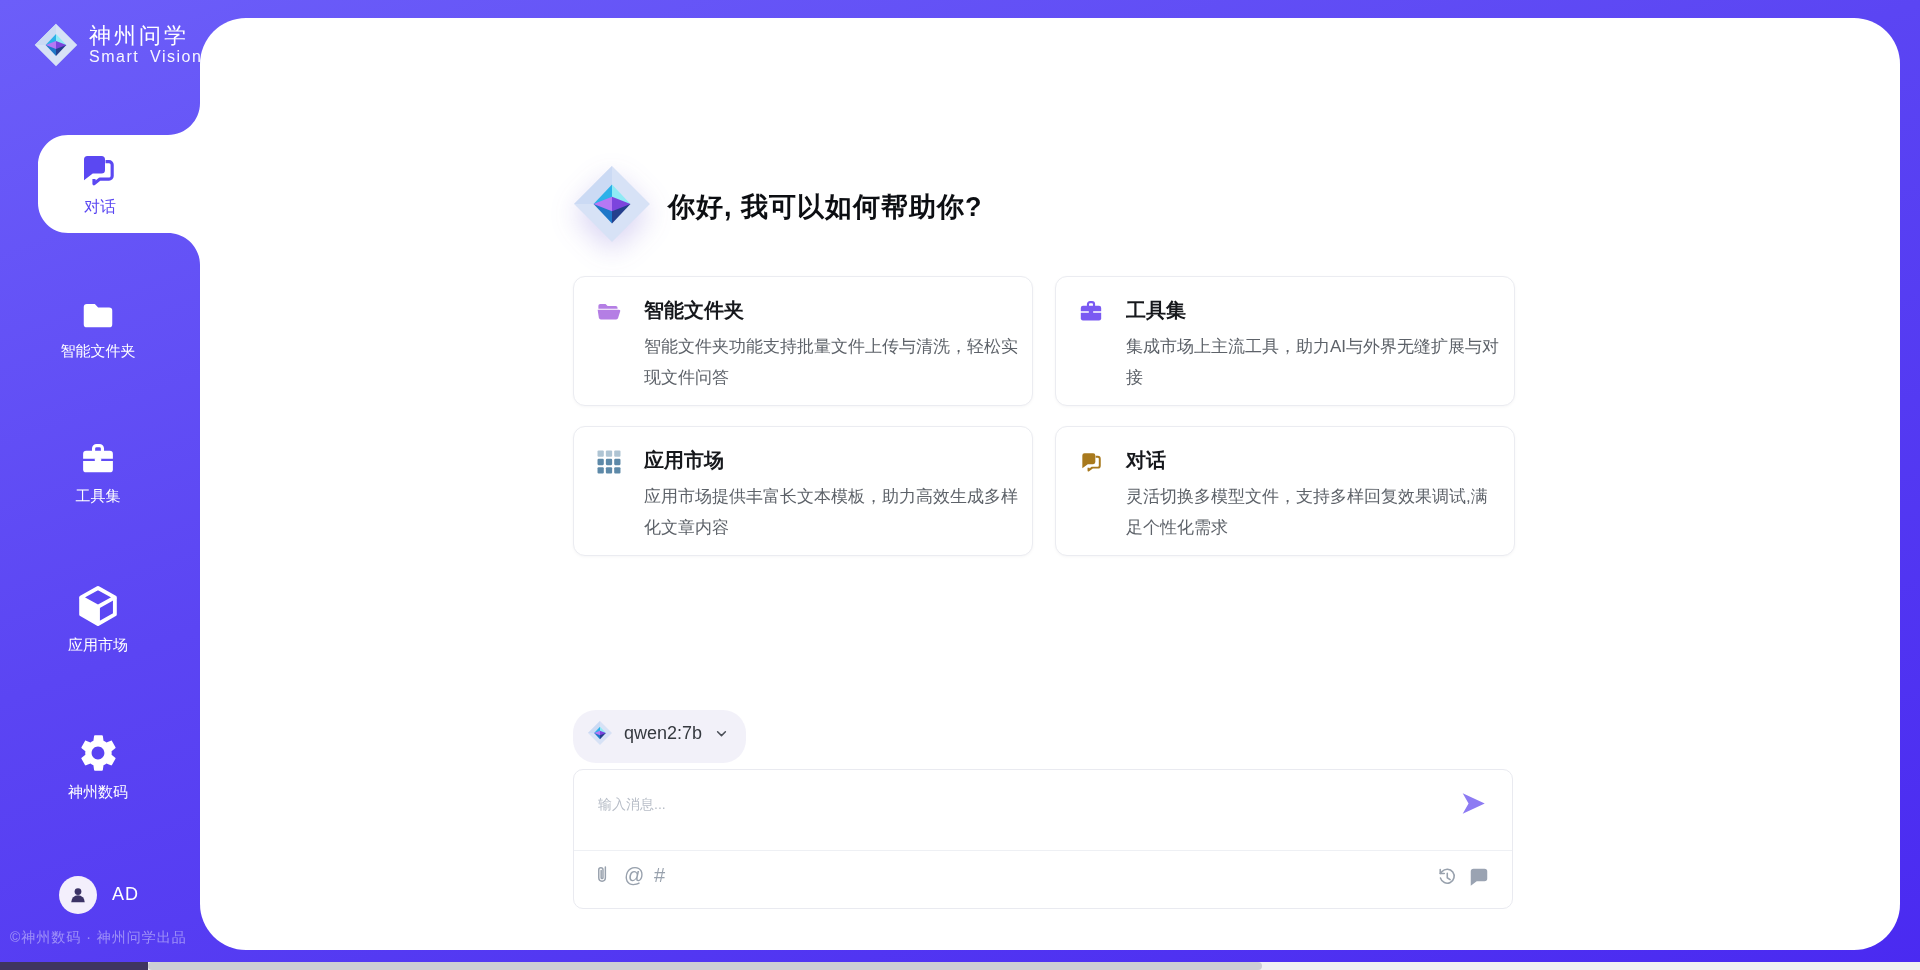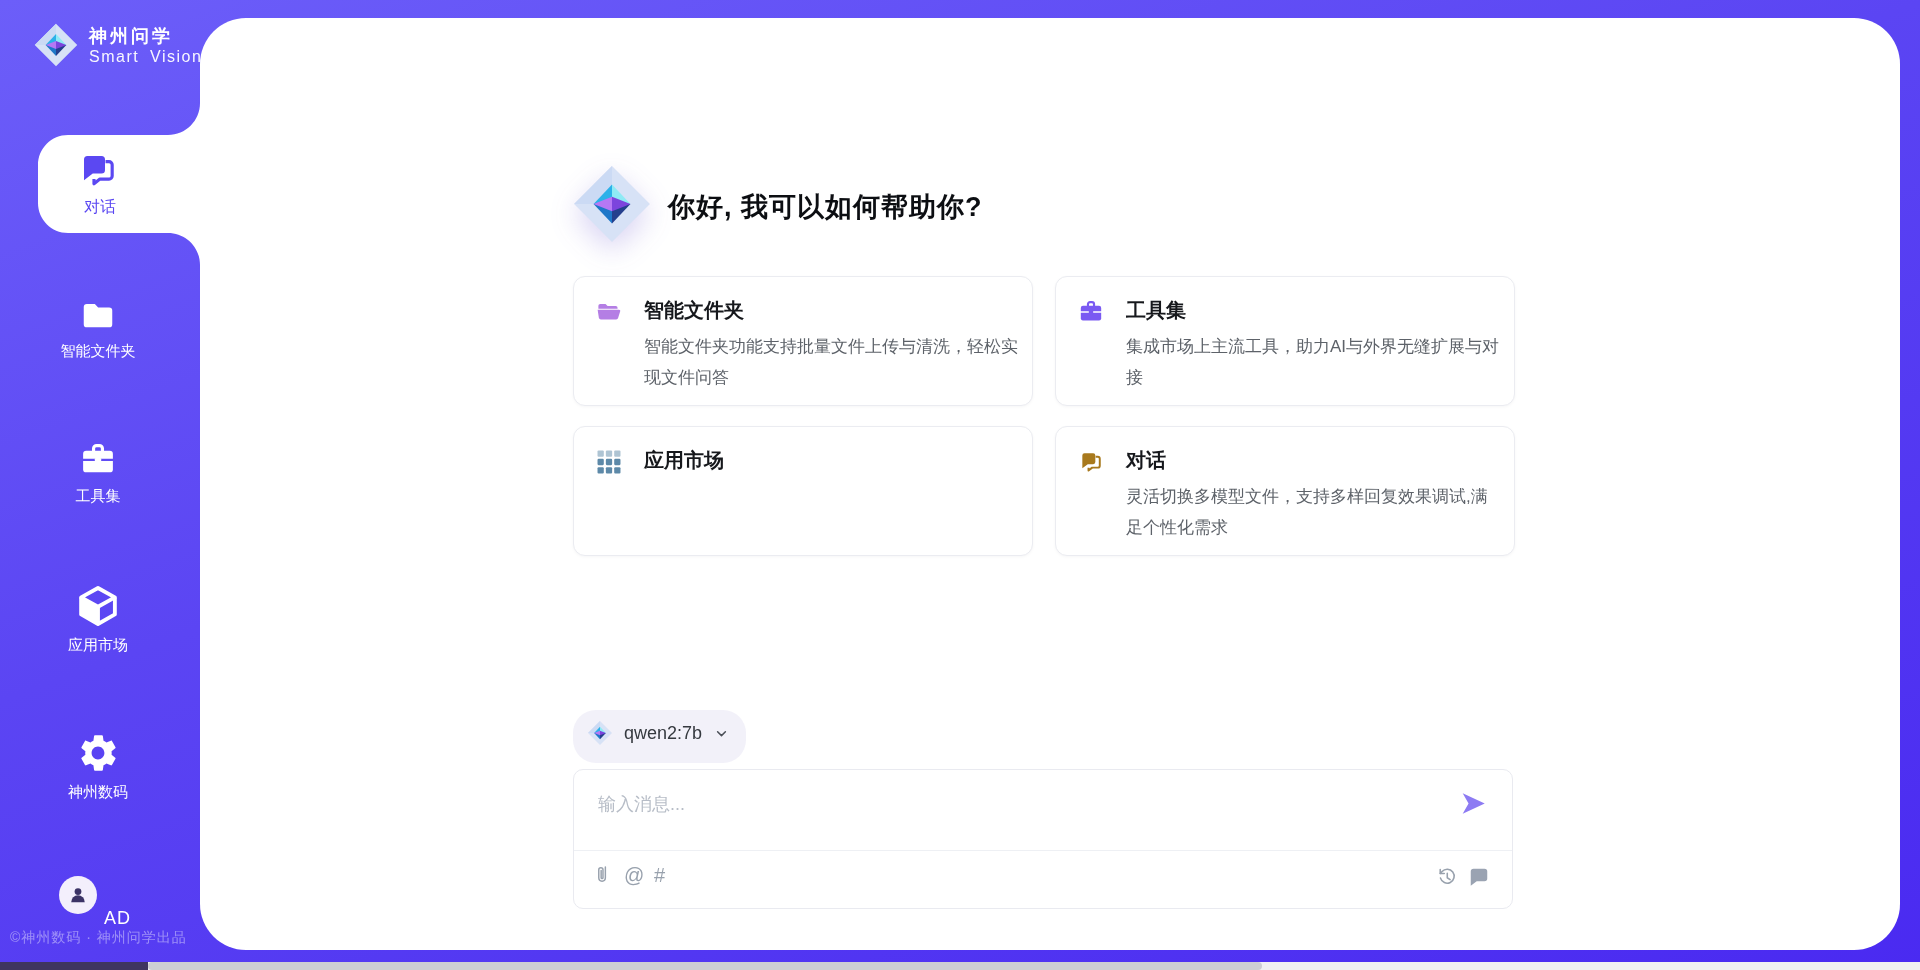--- a/index.html
+++ b/index.html
@@ -4,51 +4,51 @@
 <style>
   html,body{margin:0;padding:0;background:#4a2af1;}
   #app{position:relative;width:1920px;height:970px;overflow:hidden;
        background:linear-gradient(160deg,#6c5ef9 0%,#5b45f3 42%,#4a2af1 100%);
        font-family:"Liberation Sans","DejaVu Sans",sans-serif;}
   .abs{position:absolute;}
   
   .panel{left:200px;top:18px;width:1700px;height:932px;background:#ffffff;border-radius:46px;}
   
   .brand{left:33px;top:22px;display:flex;align-items:center;gap:10px;color:#fff;}
-  .brand-name{font-size:18px;font-weight:bold;letter-spacing:3px;line-height:24px;}
+  .brand-name{font-size:22px;font-weight:normal;letter-spacing:3px;line-height:24px;}
   .brand-sub{font-size:16px;letter-spacing:1.5px;word-spacing:5px;opacity:.95;}
   
   .bump-svg{left:38px;top:103px;}
   .bump-icon{left:77px;top:149px;color:#5b48f2;}
   .bump-label{left:38px;top:197px;width:124px;text-align:center;color:#5b48f2;font-size:16px;}
   .nav-item{left:0;width:196px;text-align:center;color:#fff;cursor:pointer;}
   .nav-item .lbl{font-size:15px;margin-top:8px;}
   
   .avatar{left:59px;top:876px;width:38px;height:38px;border-radius:50%;background:#f3effc;
           display:flex;align-items:center;justify-content:center;}
-  .user-initials{left:104px;top:884px;color:#fff;font-size:18px;letter-spacing:1px;margin-top:24px;}
+  .user-initials{left:112px;top:884px;color:#fff;font-size:18px;letter-spacing:1px;}
   .copyright{left:10px;top:929px;color:rgba(255,255,255,.42);font-size:14px;letter-spacing:1px;}
   
   .hero-logo{left:571px;top:163px;filter:drop-shadow(0 10px 14px rgba(80,60,200,.22));}
   .greeting{left:668px;top:189px;font-size:27px;font-weight:bold;color:#0c0e12;letter-spacing:1px;}
   
   .card{width:458px;height:128px;background:#fff;border:1px solid #ebecf1;border-radius:12px;
         box-shadow:0 1px 3px rgba(25,25,60,.04);cursor:pointer;}
   .card-icon{position:absolute;left:22px;top:22px;}
   .card-title{position:absolute;left:70px;top:20px;font-size:20px;font-weight:bold;color:#16181c;}
   .card-desc{position:absolute;left:70px;top:54px;width:376px;font-size:17px;line-height:31px;color:#5d6269;}
   
   .pill{left:573px;top:710px;height:46px;display:inline-flex;align-items:center;gap:11px;
         padding:0 16px 7px 14px;border-radius:23px;background:#f2f1f9;cursor:pointer;}
   .pill-label{font-size:18px;color:#35393f;}
   
   .composer{left:573px;top:769px;width:940px;height:140px;background:#fff;
             border:1.5px solid #e9eaf0;border-radius:10px;box-sizing:border-box;}
   .composer input{position:absolute;left:22px;top:14px;width:820px;height:38px;border:none;outline:none;
-                  font-size:18px;color:#333;font-family:inherit;background:transparent;}
+                  font-size:14px;color:#333;font-family:inherit;background:transparent;}
   .composer input::placeholder{color:#b7bdc7;}
   .send-btn{position:absolute;left:886px;top:20px;color:#8d7bf3;cursor:pointer;}
   .comp-divider{position:absolute;left:0;top:80px;width:100%;height:1px;background:#eef0f4;}
   .tool{position:absolute;color:#98a1ad;cursor:pointer;}
   .tool-glyph{font-size:20px;line-height:22px;}
   
   .hscroll{left:0;top:962px;width:1920px;height:8px;background:#f0f0f2;}
   .hscroll .dark{position:absolute;left:0;top:0;width:148px;height:8px;background:#3f3560;}
   .hscroll .thumb{position:absolute;left:148px;top:0;width:1114px;height:8px;background:#cdced4;border-radius:4px;}
   svg{display:block;}
@@ -235,20 +235,21 @@
     <div class="card-desc">集成市场上主流工具，助力AI与外界无缝扩展与对接</div>
   </div>
 
   <div class="abs card" style="left:573px;top:426px">
     <span class="card-icon">
       <svg width="26" height="26" color="#5d89a8">
           <use href="#sym-grid"></use>
         </svg>
     </span>
     <div class="card-title">应用市场</div>
+    <div class="card-desc">应用市场提供丰富长文本模板，助力高效生成多样化文章内容</div>
   </div>
 
   <div class="abs card" style="left:1055px;top:426px">
     <span class="card-icon">
       <svg width="26" height="26" color="#a8791d">
           <use href="#sym-chat"></use>
         </svg>
     </span>
     <div class="card-title">对话</div>
     <div class="card-desc">灵活切换多模型文件，支持多样回复效果调试,满足个性化需求</div>

